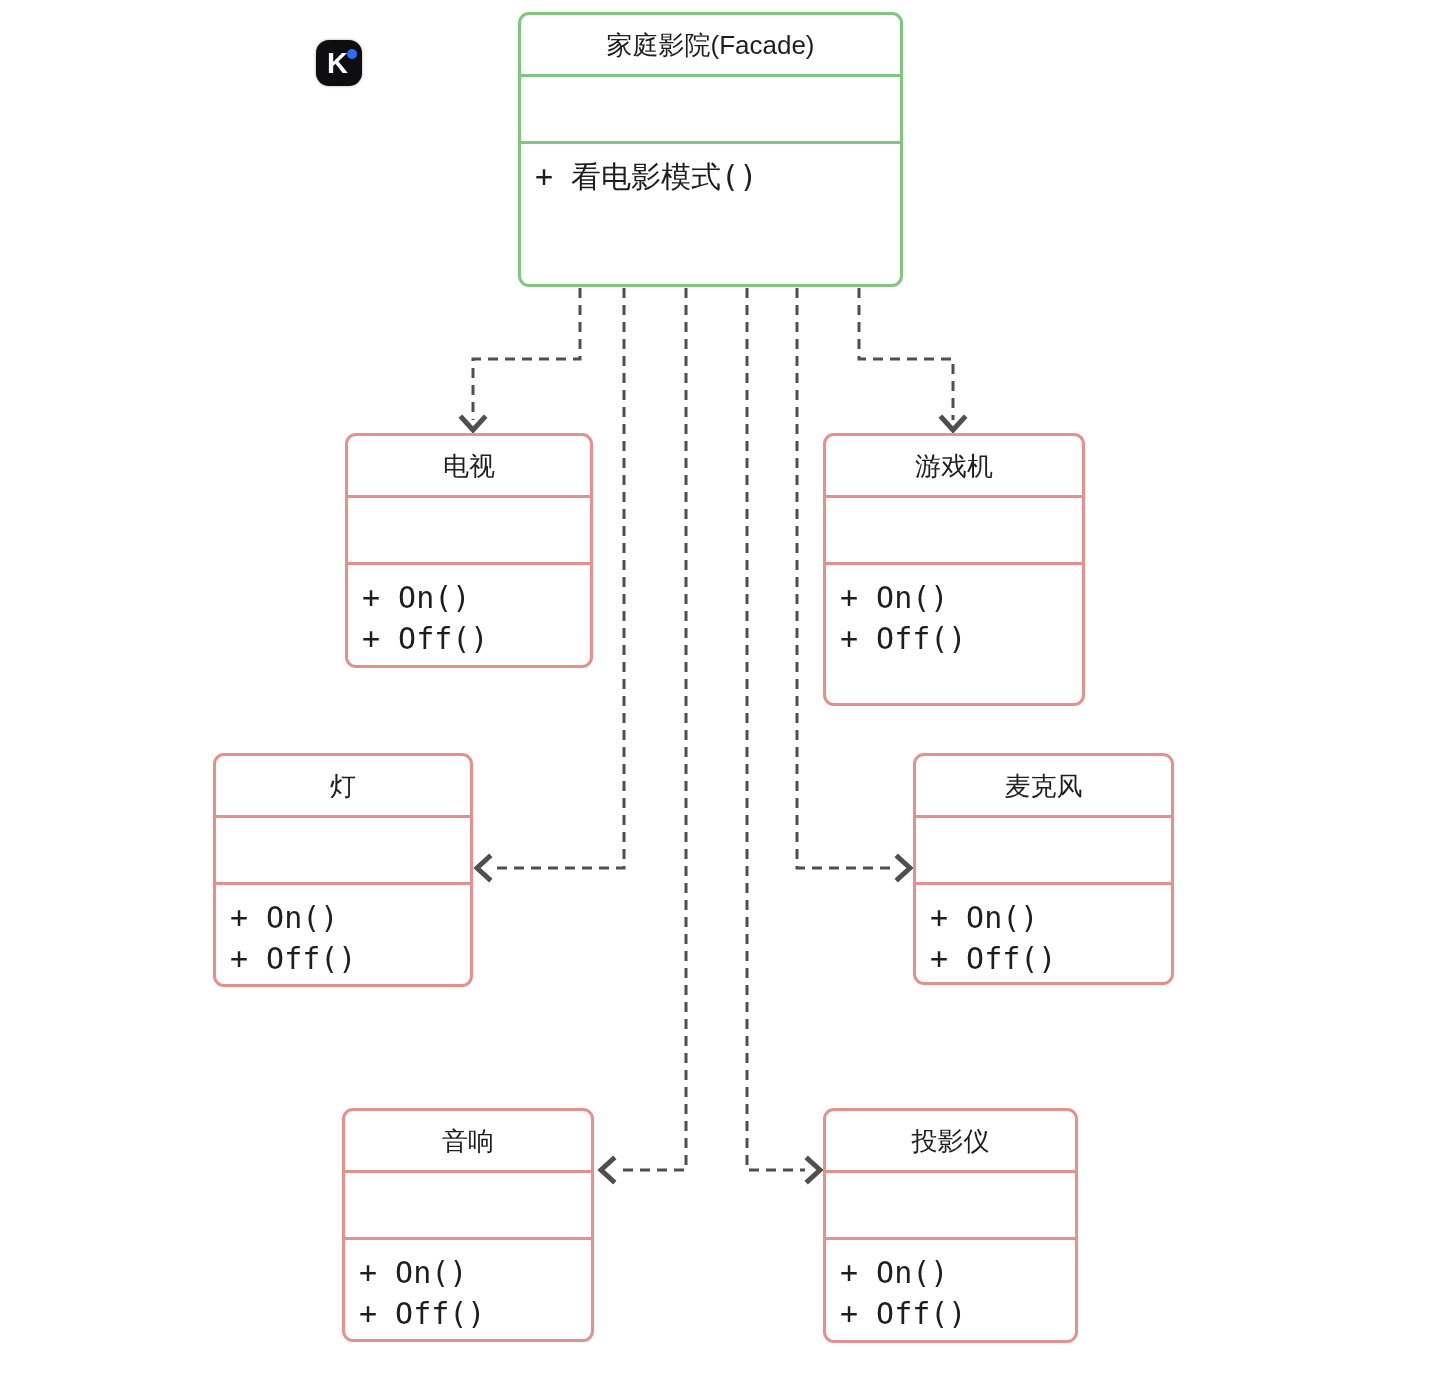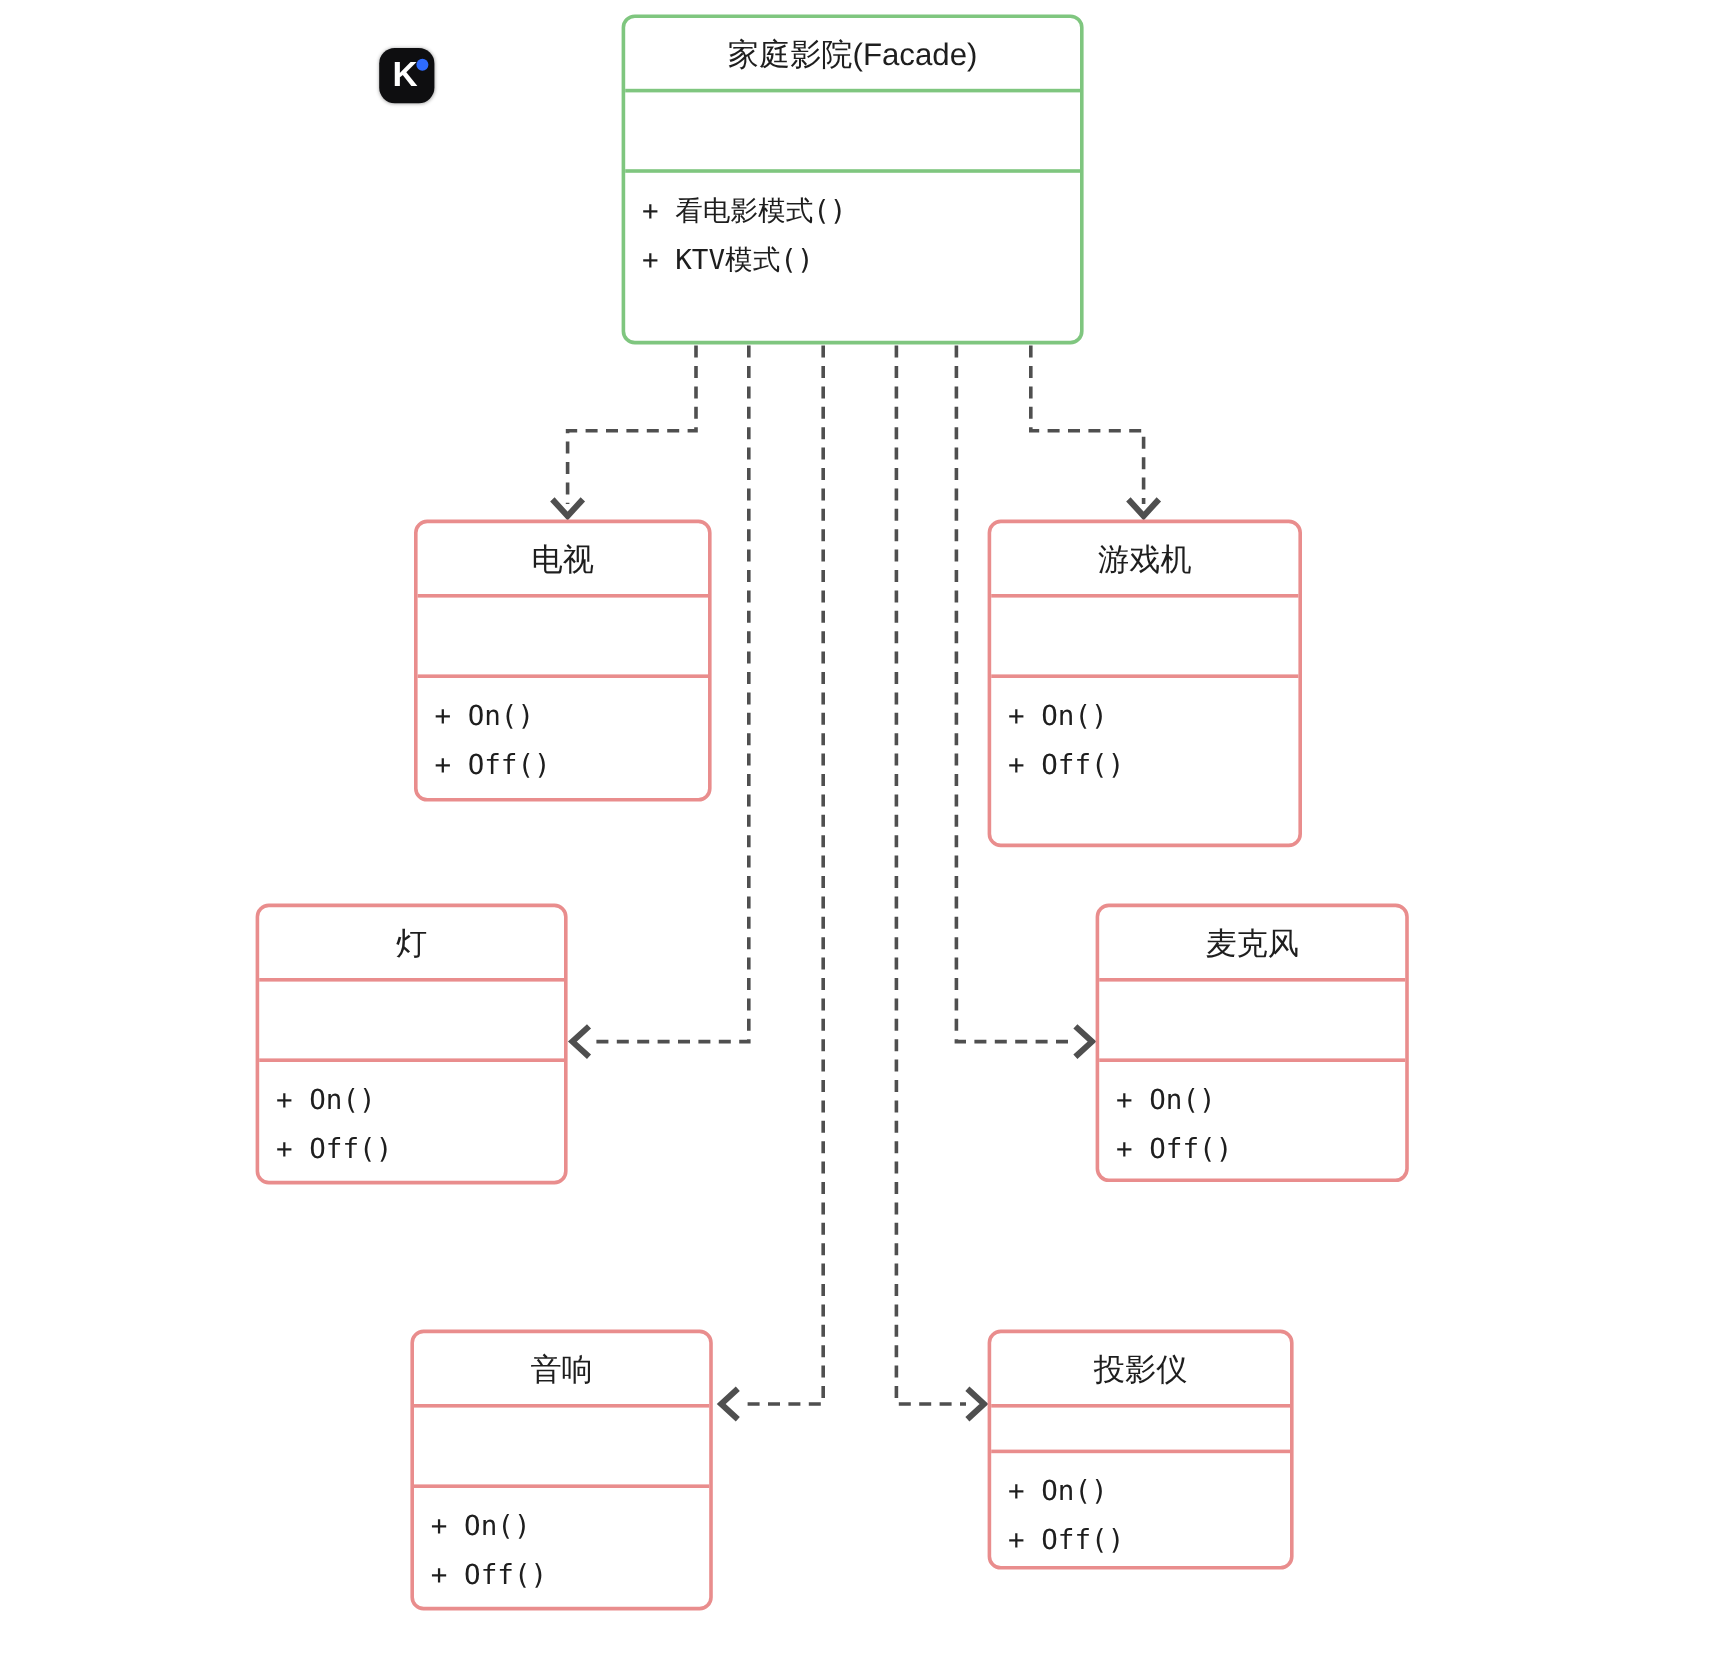--- a/index.html
+++ b/index.html
@@ -64,21 +64,21 @@
   .green .uml-attrs { border-bottom: 3px solid #7fc67f; }
   .red   .uml-attrs { border-bottom: 3px solid #e98d8d; }
 
   .uml-methods {
     flex: 1;
     padding: 12px 8px 0 14px;
     box-sizing: border-box;
   }
   .uml-method {
     font-family: "DejaVu Sans Mono", "Liberation Mono", monospace;
-    font-size: 23px;
+    font-size: 30px;
     line-height: 41px;
     color: #1e1e1e;
     white-space: pre;
   }
 
   
   #logo {
     position: absolute;
     left: 316px; top: 40px;
     width: 46px; height: 46px;
@@ -132,21 +132,20 @@
   <div id="logo">
     <span class="logo-letter">K</span>
     <span class="logo-dot"></span>
   </div>
 
   <div class="uml-box green" style="left:518px; top:12px; width:385px; height:275px;">
     <div class="uml-title">家庭影院(Facade)</div>
     <div class="uml-attrs"></div>
     <div class="uml-methods">
       <div class="uml-method">+ 看电影模式()</div>
-      <div class="uml-method">+ KTV模式()</div>
     </div>
   </div>
 
   <div class="uml-box red" style="left:345px; top:433px; width:248px; height:235px;">
     <div class="uml-title">电视</div>
     <div class="uml-attrs"></div>
     <div class="uml-methods">
       <div class="uml-method">+ On()</div>
       <div class="uml-method">+ Off()</div>
     </div>
@@ -181,21 +180,21 @@
 
   <div class="uml-box red" style="left:342px; top:1108px; width:252px; height:234px;">
     <div class="uml-title">音响</div>
     <div class="uml-attrs"></div>
     <div class="uml-methods">
       <div class="uml-method">+ On()</div>
       <div class="uml-method">+ Off()</div>
     </div>
   </div>
 
-  <div class="uml-box red" style="left:823px; top:1108px; width:255px; height:200px;">
+  <div class="uml-box red" style="left:823px; top:1108px; width:255px; height:235px;">
     <div class="uml-title">投影仪</div>
     <div class="uml-attrs"></div>
     <div class="uml-methods">
       <div class="uml-method">+ On()</div>
       <div class="uml-method">+ Off()</div>
     </div>
   </div>
 
 </div>
 

